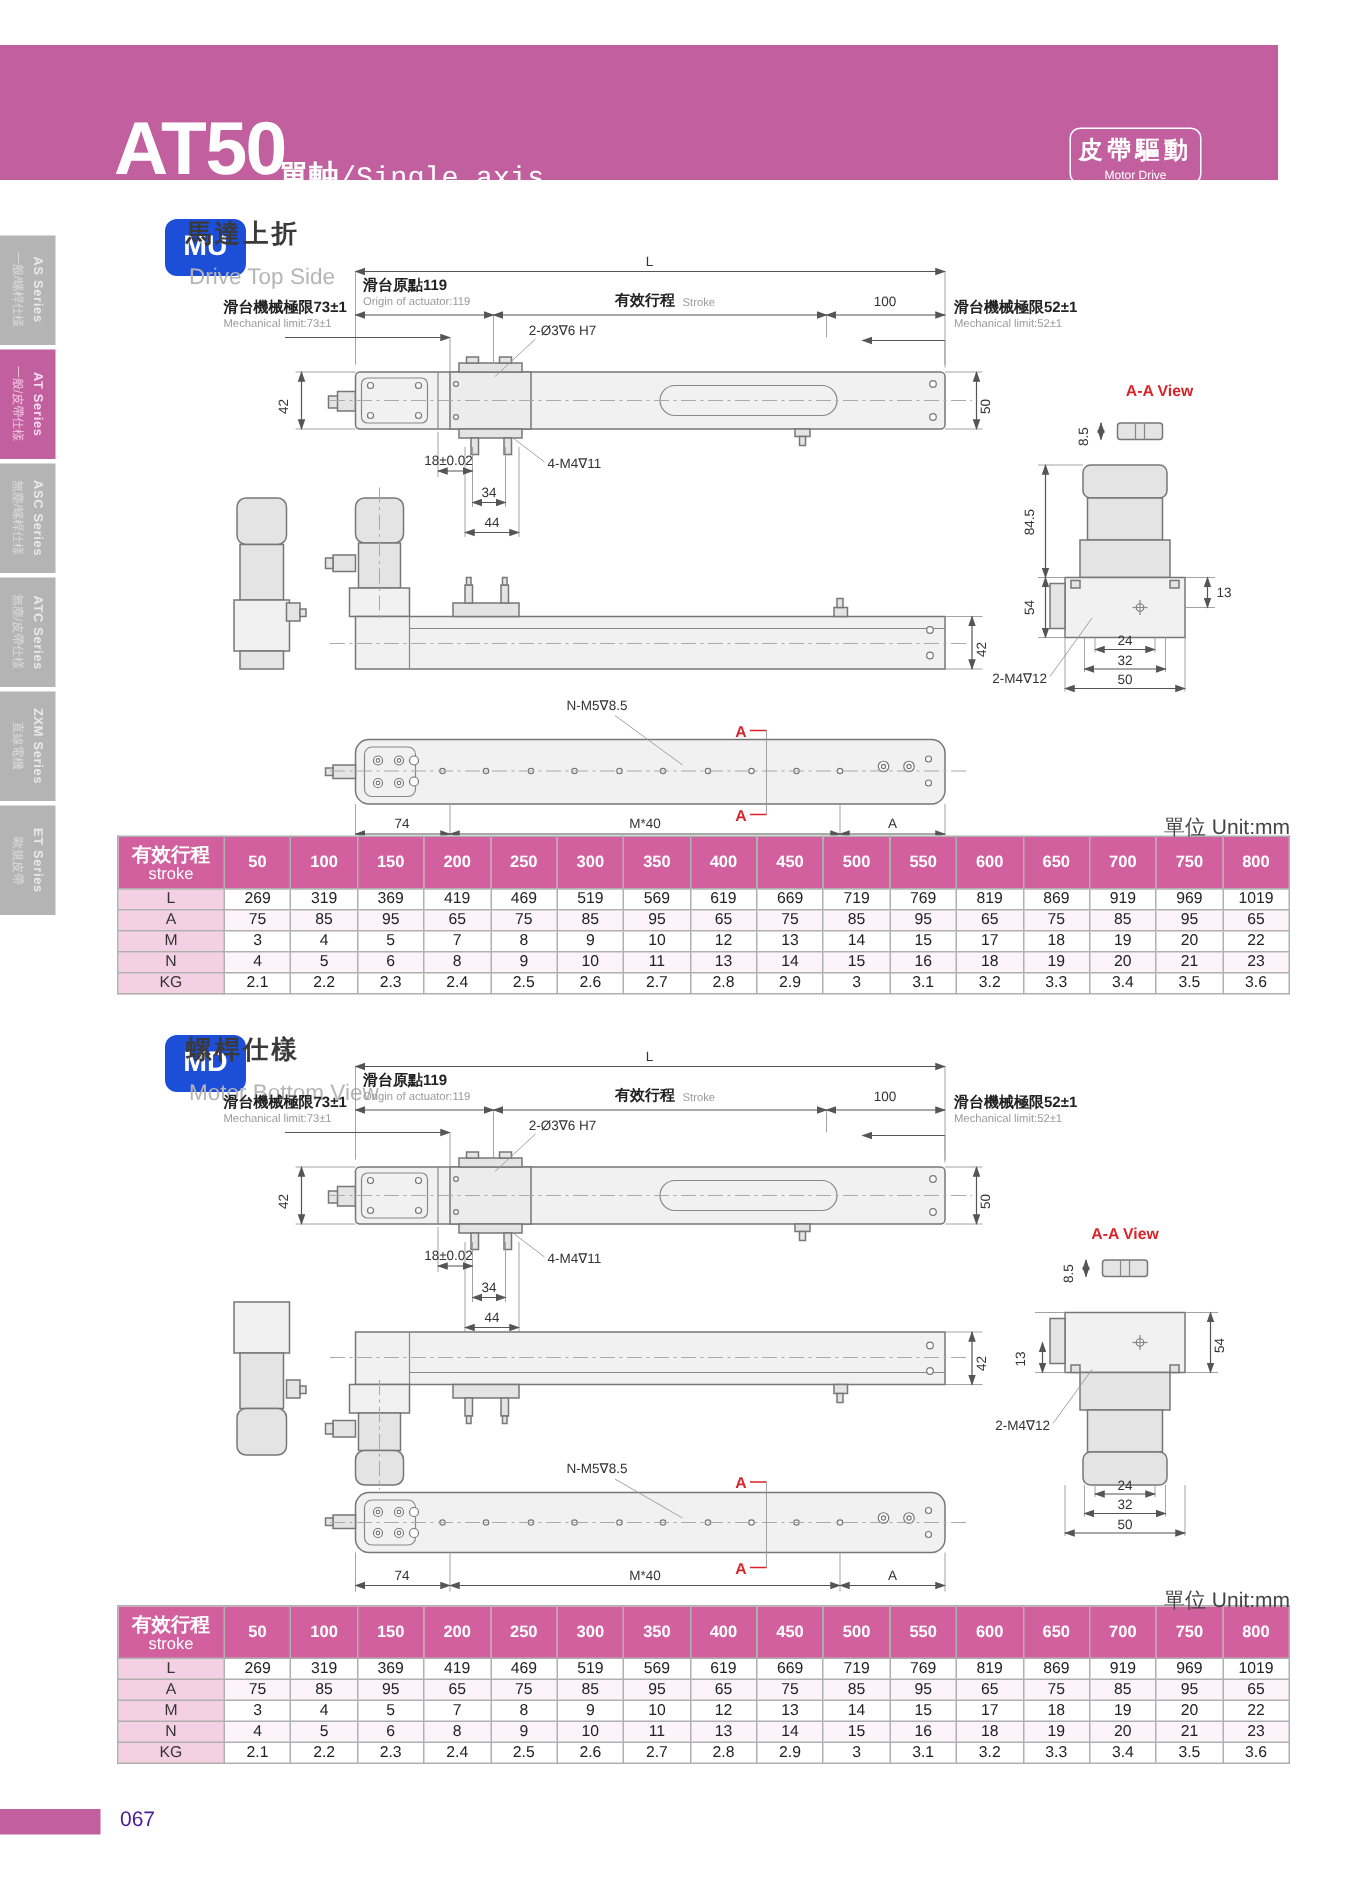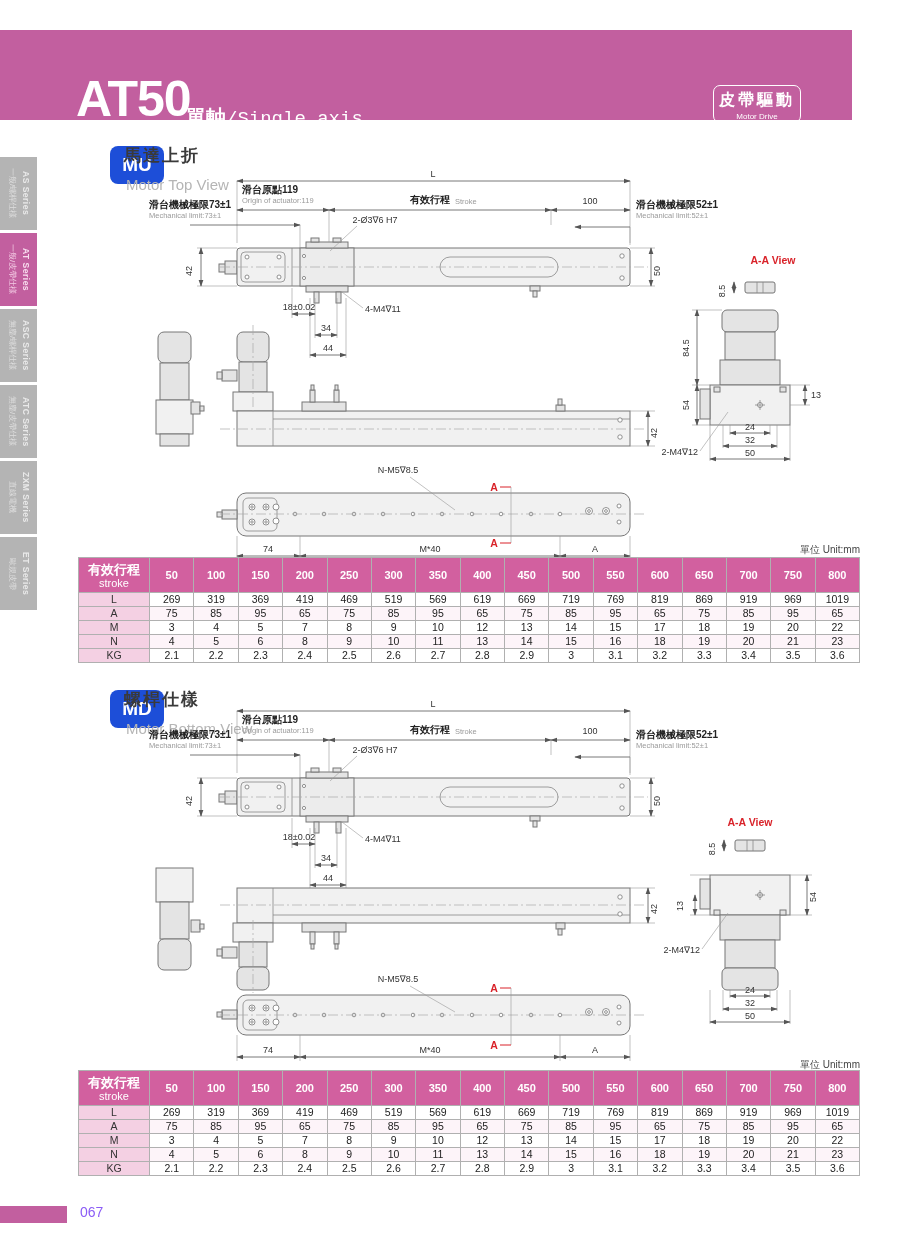--- a/index.html
+++ b/index.html
@@ -51,24 +51,24 @@
   
   table.spec{position:absolute;border-collapse:collapse;table-layout:fixed;width:782px;}
   table.spec th,table.spec td{border:1px solid #b0b0b0;text-align:center;padding:0;}
   table.spec thead th{background:#d2609f;color:#fff;height:34px;font-size:11px;font-weight:bold;}
   table.spec thead th.hd0{width:70px;}
   .hcn{font-size:13px;font-weight:bold;line-height:15px;}
   .hen{font-size:11px;font-weight:normal;line-height:12px;}
   table.spec tbody th.rl{background:#f4d0e3;color:#333;font-size:10.5px;font-weight:normal;height:13px;line-height:13px;}
   table.spec tbody td{background:#fff;color:#222;font-size:10.5px;height:13px;line-height:13px;}
   table.spec tbody tr.alt td{background:#fdf4f9;}
-  .unit{position:absolute;width:782px;left:78px;text-align:right;font-size:10px;color:#444;z-index:5;}
+  .unit{position:absolute;width:782px;left:78px;text-align:right;font-size:14px;color:#444;z-index:5;}
   
   .pagebar{position:absolute;left:0;top:1206px;width:67px;height:17px;background:#c25f9f;}
-  .pagenum{position:absolute;left:80px;top:1204px;font-size:14px;color:#8b5cf6;}
+  .pagenum{position:absolute;left:80px;top:1204px;font-size:14px;color:#4c1d95;}
 </style>
 </head>
 <body>
 
 <div class="page">
 
   <div class="band">
     <div class="model">AT50</div>
     <div class="axis">
       <span class="axis-cn">單軸</span><span class="axis-en">/Single axis</span>
@@ -113,21 +113,21 @@
     <div class="tab">
         <div class="vt">
           <span class="t-en">ET Series</span>
           <span class="t-cn">歐規皮帶</span>
         </div>
       </div>
   </nav>
 
   <div class="secbadge" style="left:78px;top:146px;">MU</div>
   <div class="sec-cn" style="left:124px;top:144px;">馬達上折</div>
-  <div class="sec-en" style="left:126px;top:176px;">Motor Top View</div>
+  <div class="sec-en" style="left:126px;top:176px;">Drive Top Side</div>
 
   <svg class="draw" style="left:70px;top:165px;" width="841" height="392" viewBox="0 0 841 392">
     <defs>
       <marker id="arrA" viewBox="0 0 10 10" refX="9" refY="5" markerWidth="9" markerHeight="9" orient="auto-start-reverse">
         <path d="M0,1.5 L10,5 L0,8.5 z" fill="#555"></path>
       </marker>
     </defs>
 
     <g>
       <rect x="149" y="99" width="8" height="8" class="b2"></rect>

